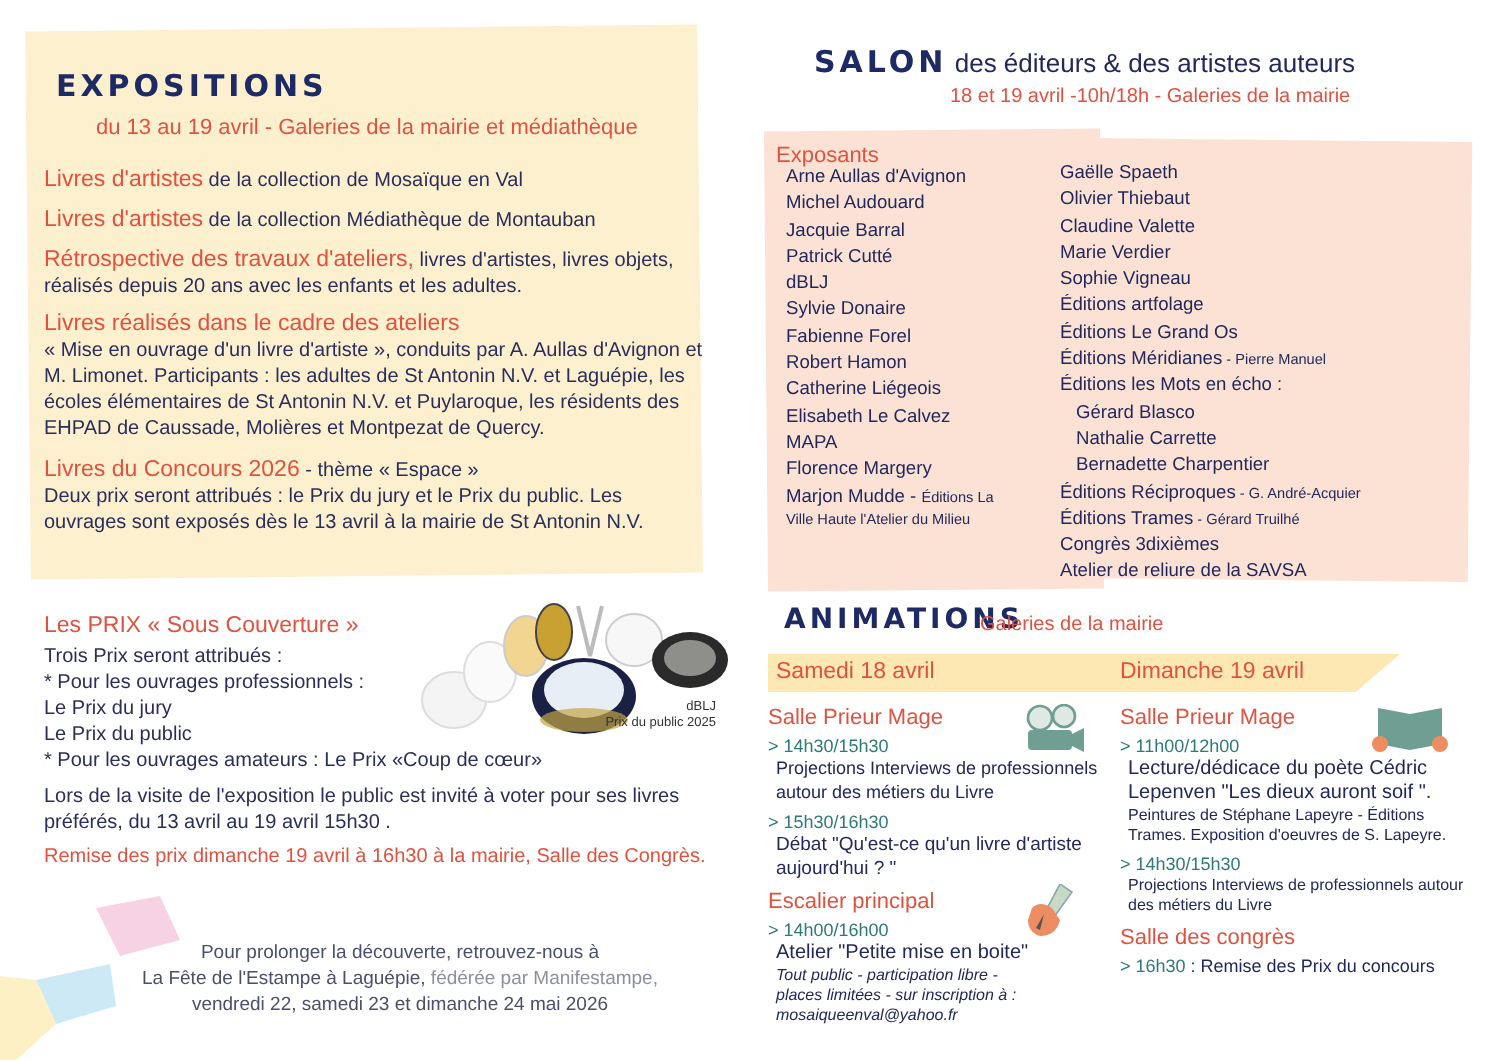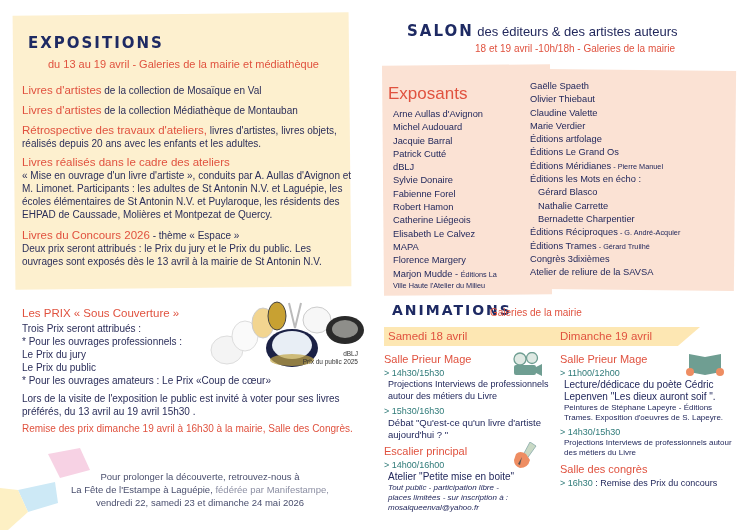--- a/index.html
+++ b/index.html
@@ -25,23 +25,23 @@
   
   #footer { left: 40px; top: 470px; width: 320px; font-size: 9.5px; line-height: 13px; text-align: center; color: #4a4f6e; }
   #footer .grey { color: #8c8fa3; }
 
   
   #salon-title { left: 407px; top: 22px; font-size: 13px; color: #22285c; }
   #salon-title .big { font-size: 15px; }
   #salon-sub { left: 475px; top: 43px; font-size: 10px; color: #e0523f; }
   #expos-bg1 { left: 383px; top: 65px; width: 168px; height: 230px; background: #fbe2d4; transform: rotate(-0.5deg); }
   #expos-bg2 { left: 545px; top: 70px; width: 190px; height: 220px; background: #fbe2d4; transform: rotate(0.6deg); }
-  #expos-label { left: 388px; top: 84px; font-size: 17px; color: #e0523f; }
+  #expos-label { left: 388px; top: 72px; font-size: 11px; color: #e0523f; }
   .exp-list { font-size: 9.3px; line-height: 13.3px; color: #22285c; }
-  #exp-left { left: 393px; top: 108px; }
+  #exp-left { left: 393px; top: 82px; }
   #exp-right { left: 530px; top: 80px; }
   .exp-list .small { font-size: 7.3px; }
   .exp-list .indent { padding-left: 8px; }
 
   
   #anim-title { left: 392px; top: 302px; font-size: 14px; text-align: right; }
   #anim-sub { left: 490px; top: 307px; font-size: 10px; color: #e0523f; }
   #day-band { left: 384px; top: 327px; width: 316px; height: 19px; background: #fde7b3; clip-path: polygon(0 0, 100% 0, 93% 100%, 0 100%); }
   .day { font-size: 11.5px; color: #e0523f; text-align: center; }
   #day1 { left: 388px; top: 330px; }
@@ -146,20 +146,21 @@
   <div>Florence Margery</div>
   <div><span>Marjon Mudde - </span><span class="small">Éditions La</span></div>
   <div class="small" style="line-height:9px">Ville Haute l'Atelier du Milieu</div>
 </div>
 
 <div id="exp-right" class="abs exp-list">
   <div>Gaëlle Spaeth</div>
   <div>Olivier Thiebaut</div>
   <div>Claudine Valette</div>
   <div>Marie Verdier</div>
+  <div>Sophie Vigneau</div>
   <div>Éditions artfolage</div>
   <div>Éditions Le Grand Os</div>
   <div><span>Éditions Méridianes</span><span class="small"> - Pierre Manuel</span></div>
   <div>Éditions les Mots en écho :</div>
   <div class="indent">Gérard Blasco</div>
   <div class="indent">Nathalie Carrette</div>
   <div class="indent">Bernadette Charpentier</div>
   <div><span>Éditions Réciproques</span><span class="small"> - G. André-Acquier</span></div>
   <div><span>Éditions Trames</span><span class="small"> - Gérard Truilhé</span></div>
   <div>Congrès 3dixièmes</div>

